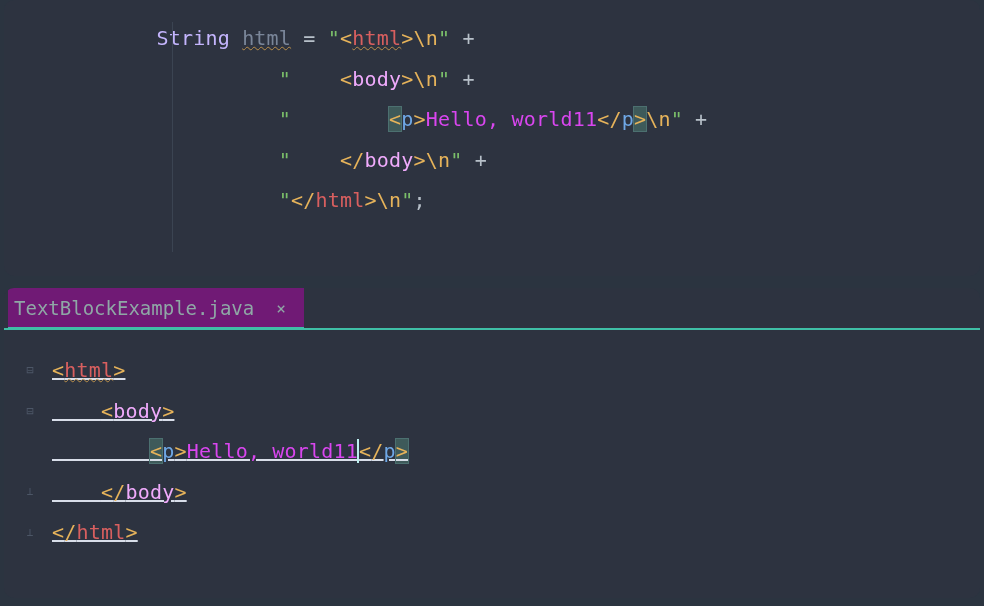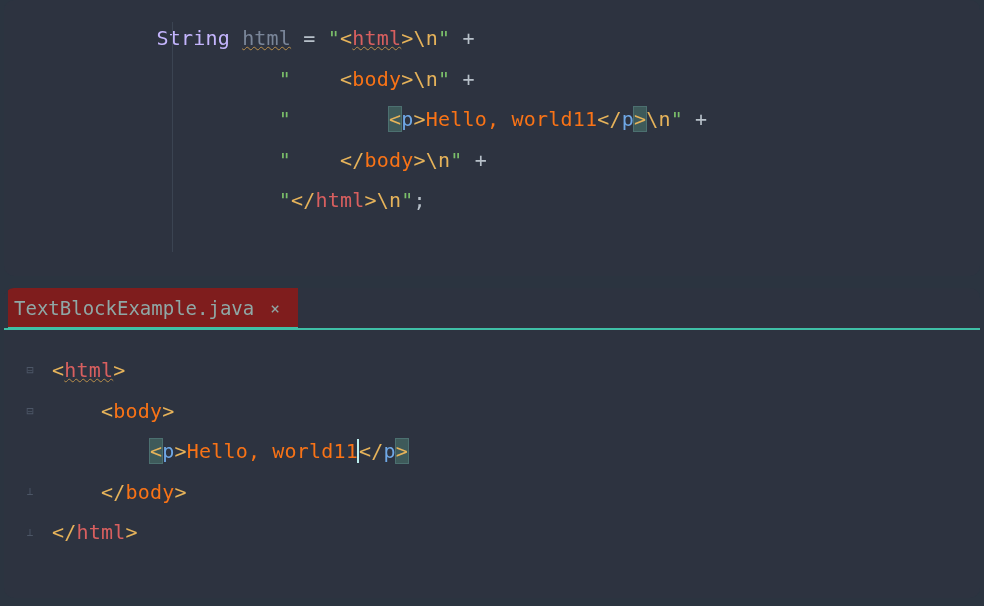--- a/index.html
+++ b/index.html
@@ -29,23 +29,23 @@
   .tab-bar {
     height: 42px;
     border-bottom: 2px solid #3fbfa6;
     display: flex;
     align-items: stretch;
     padding-left: 4px;
   }
   .tab {
     display: flex;
     align-items: center;
-    gap: 12px;
+    gap: 18px;
     padding: 0 14px 0 6px;
-    background: #7f1d1d;
+    background: #701a75;
     border-top: 0;
     color: #8fa8a6;
     font-size: 19px;
     position: relative;
   }
   .tab-active-bar {
     position: absolute;
     bottom: -2px; left: 0; right: 0;
     height: 3px;
     background: #3fbfa6;
@@ -57,20 +57,21 @@
     padding: 2px 4px;
   }
   .code {
     white-space: pre;
     line-height: 40.5px;
     letter-spacing: 0.2px;
   }
   .bottom-code {
     padding: 20px 0 0 48px;
     position: relative;
+    text-decoration: underline;
   }
   
   .gutter {
     position: absolute;
     left: 14px;
     top: 20px;
     bottom: 0;
     width: 24px;
     color: #4c5666;
     font-size: 14px;
@@ -92,23 +93,23 @@
     width: 1px;
     background: #3b4452;
   }
   
   .kw   { color: #c4b5fd; }              
   .var  { color: #7a8699; }
   .op   { color: #b7c0c9; }
   .str  { color: #7bbf6a; }               
   .ang  { color: #e6b35a; }               
   .tag-html { color: #d85f5f; }
-  .tag-body { color: #f97316; }
+  .tag-body { color: #f0abfc; }
   .tag-p    { color: #6fa8e6; }
-  .txt  { color: #f97316; }
+  .txt  { color: #d946ef; }
   .esc  { color: #e6b35a; }
   .punc { color: #b7c0c9; }
   .wavy {
     text-decoration-line: underline;
     text-decoration-style: wavy;
     text-decoration-color: #b98e4a;
     text-decoration-thickness: 1px;
   }
   .caretbox {
     background: #3e5a5a;

